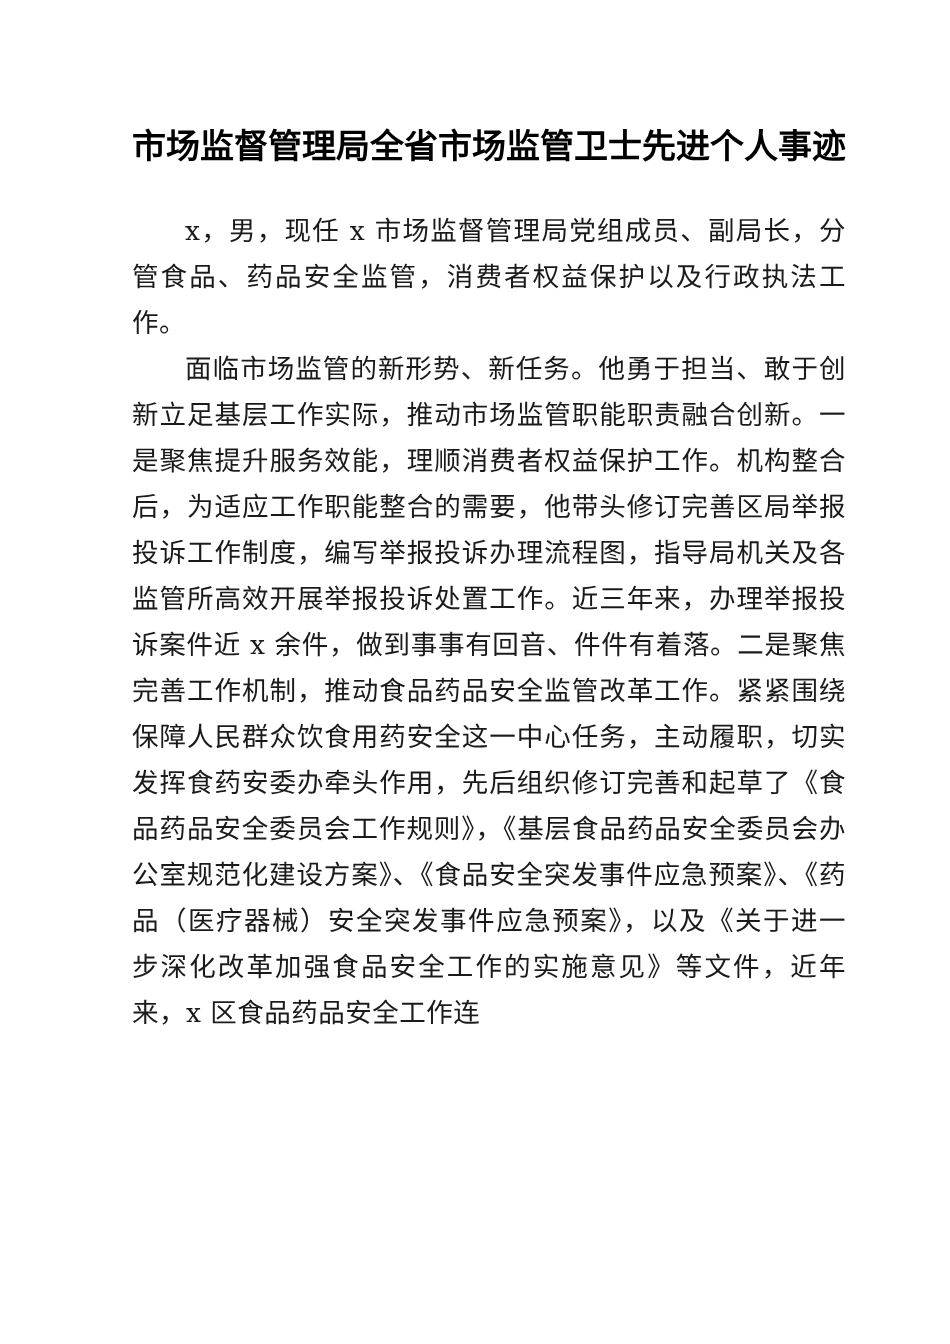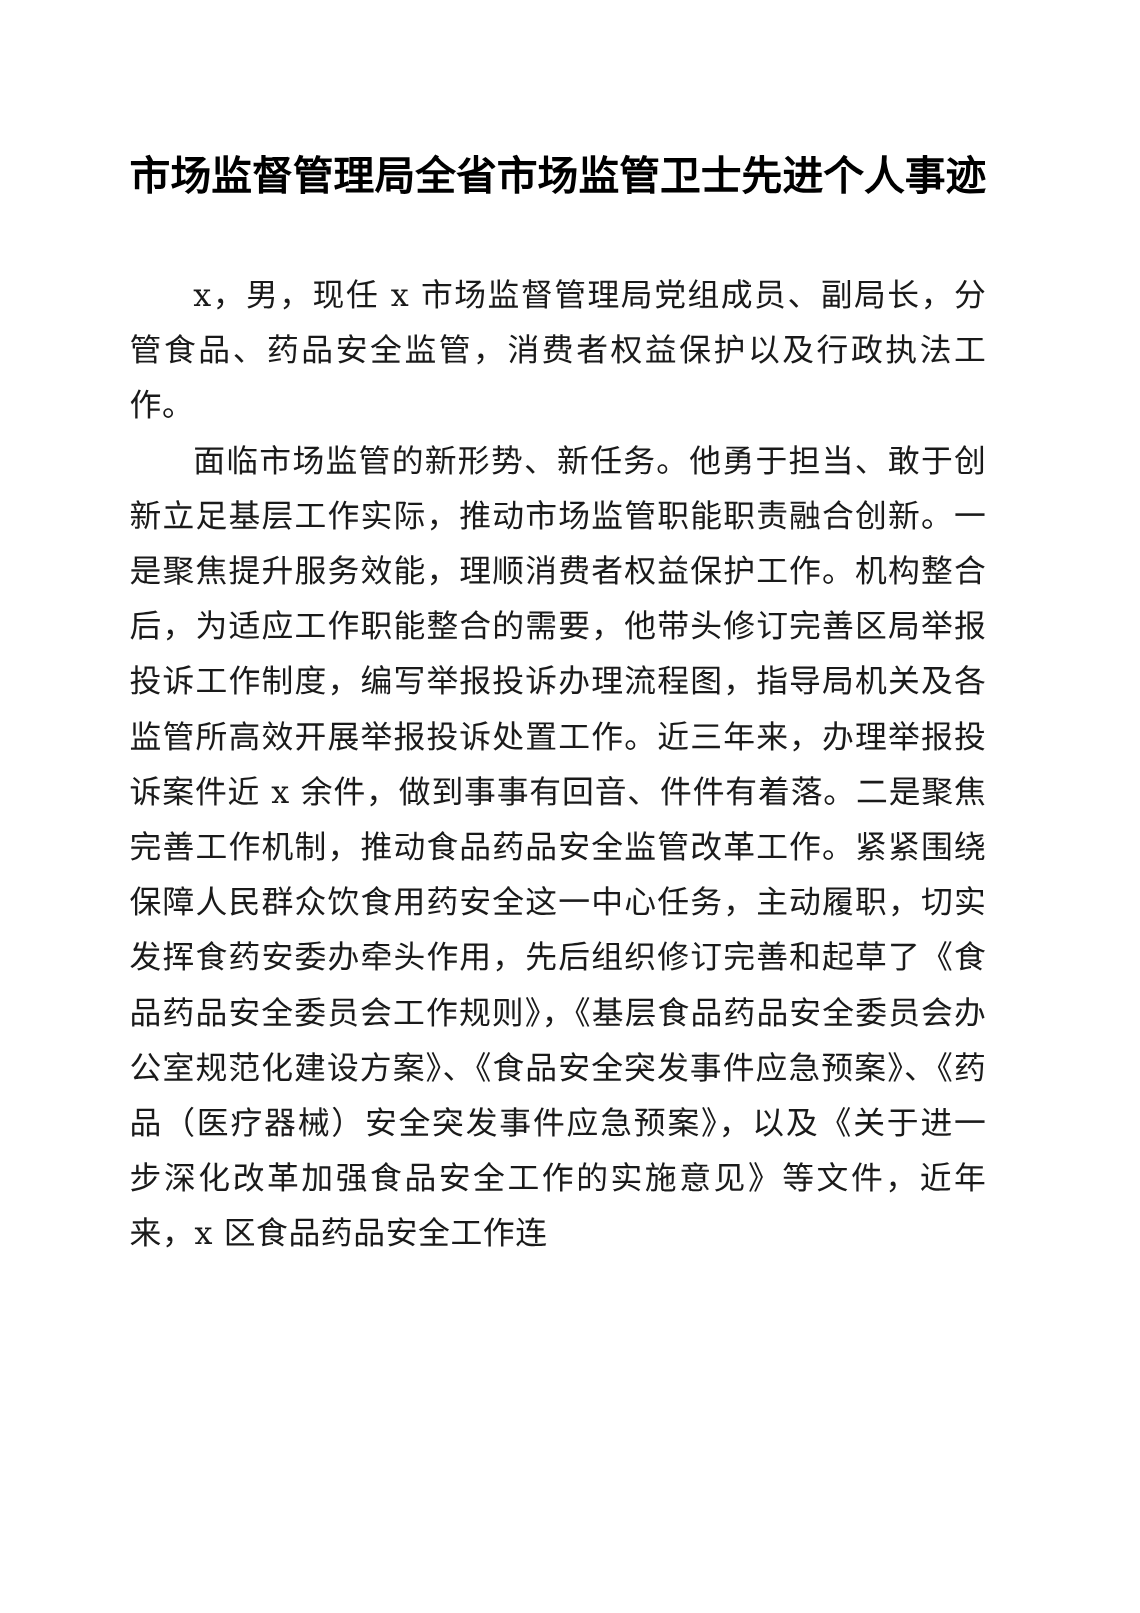--- a/index.html
+++ b/index.html
@@ -21,21 +21,21 @@
   .page {
     position: relative;
     width: 950px;
     height: 1344px;
     background: #ffffff;
     box-sizing: border-box;
   }
 
   .page-body {
     position: absolute;
-    left: 108px;
+    left: 132px;
     top: 0;
     width: 714px;
   }
 
   
   .doc-title {
     margin: 0;
     padding: 0;
     text-align: center;
     font-family: "Liberation Serif", "DejaVu Serif", serif;
@@ -49,21 +49,21 @@
   }
 
   
   .doc-article {
     margin: 0;
     padding: 0;
     padding-top: 36px;
   }
 
   .doc-para {
-    margin: 16px 0 0 0;
+    margin: 0 0 0 0;
     padding: 0;
     font-family: "DejaVu Serif", "Liberation Serif", serif;
     font-size: 26.5px;
     line-height: 46px;
     color: #1a1a1a;
     text-align: justify;
     text-justify: inter-ideograph;
     text-indent: 2em;
     letter-spacing: 0.5px;
     word-break: break-all;

